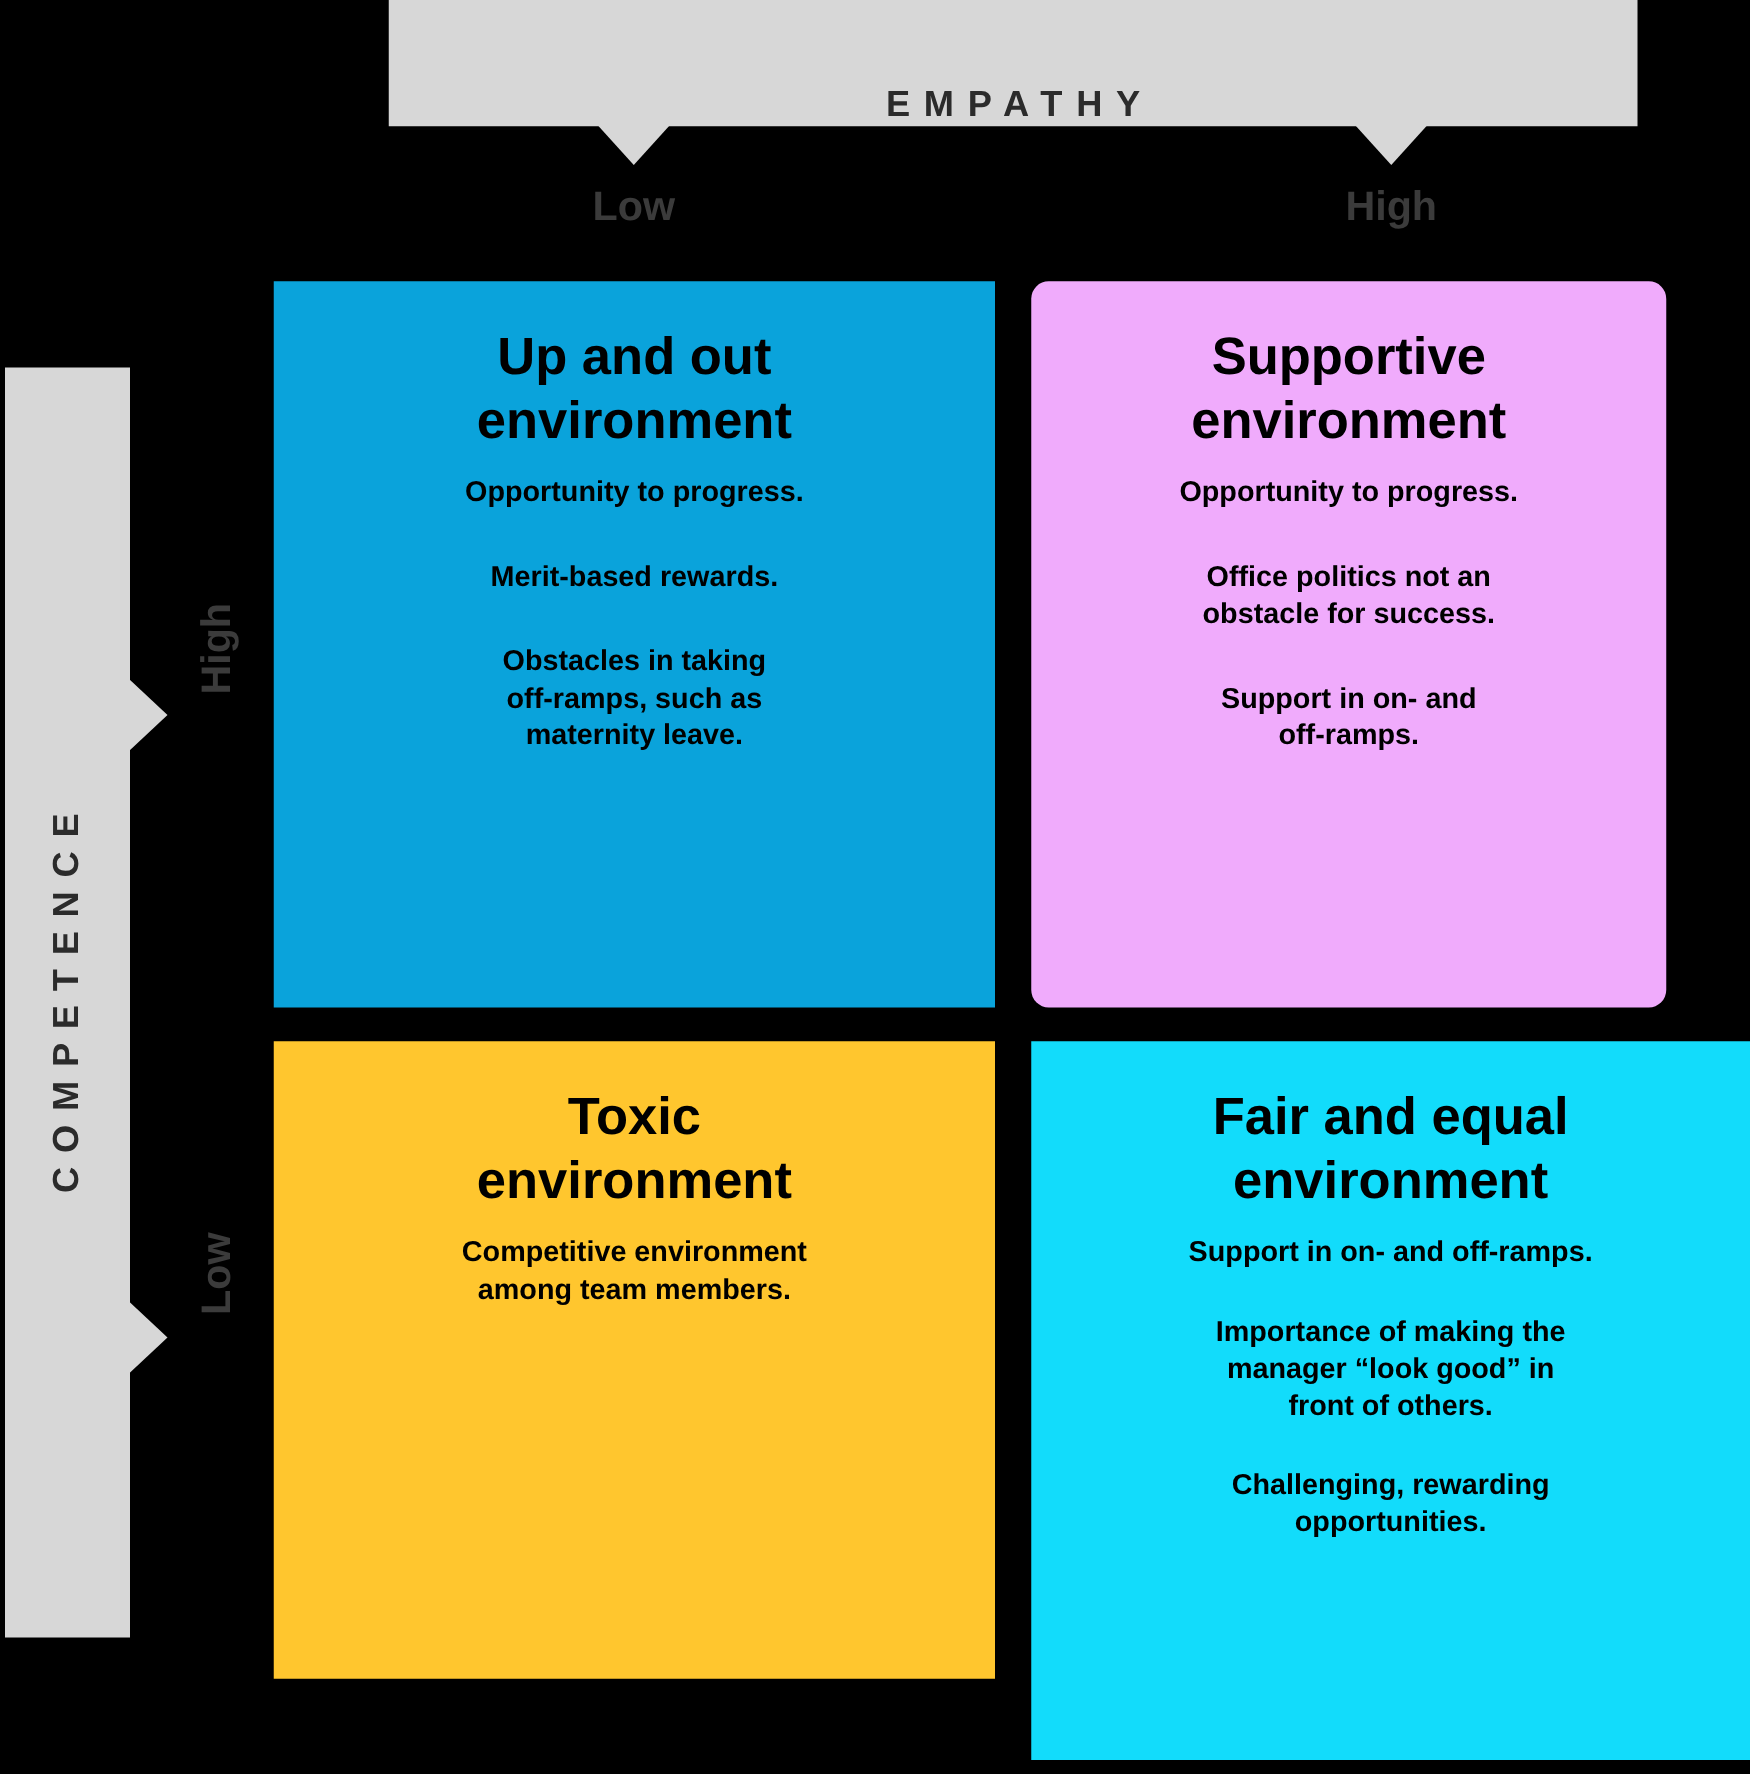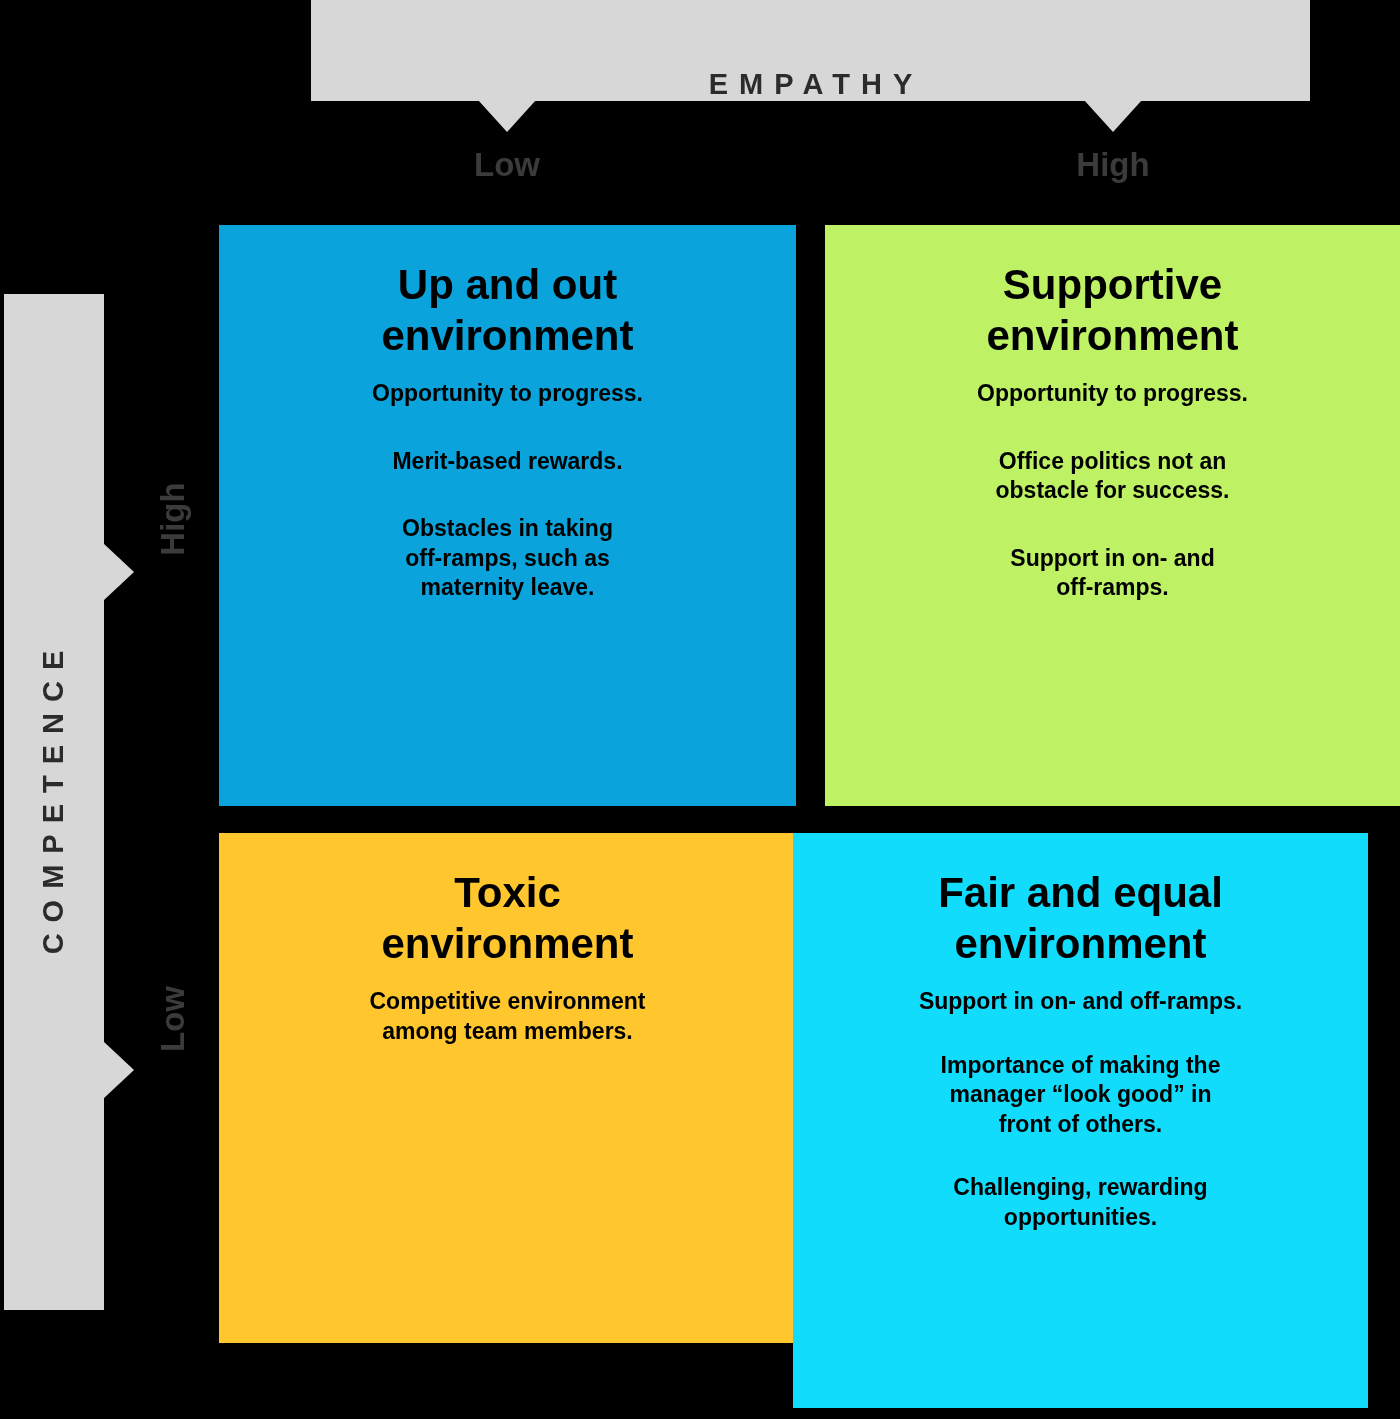--- a/index.html
+++ b/index.html
@@ -116,29 +116,30 @@
     text-align: center;
     display: flex;
     flex-direction: column;
     align-items: center;
   }
   .quadrant.q-up-and-out {
     left: 219px; top: 225px; width: 577px; height: 581px;
     background: #0aa3db;
   }
   .quadrant.q-supportive {
-    left: 825px; top: 225px; width: 575px; height: 581px;
-    background: #bef264;
+    left: 825px; top: 225px; width: 508px; height: 581px;
+    background: #f0abfc;
+    border-radius: 14px;
   }
   .quadrant.q-toxic {
     left: 219px; top: 833px; width: 577px; height: 510px;
     background: #ffc62e;
   }
   .quadrant.q-fair-equal {
-    left: 793px; top: 833px; width: 575px; height: 575px;
+    left: 825px; top: 833px; width: 575px; height: 575px;
     background: #12dcfb;
   }
 
   .q-title {
     font-size: 42px;
     font-weight: bold;
     line-height: 1.22;
     margin: 0 0 18px 0;
     white-space: pre-line;
   }

